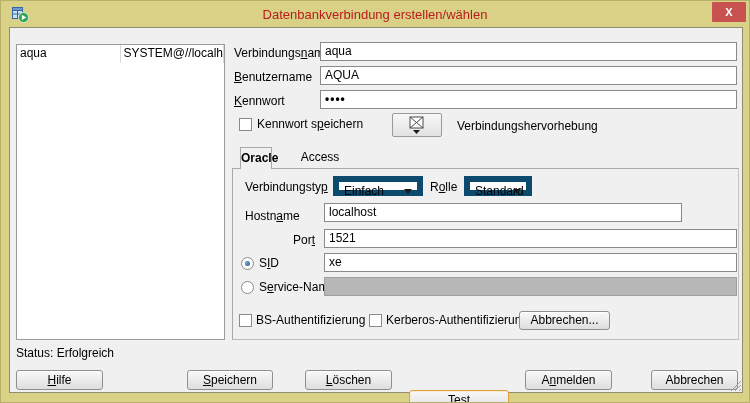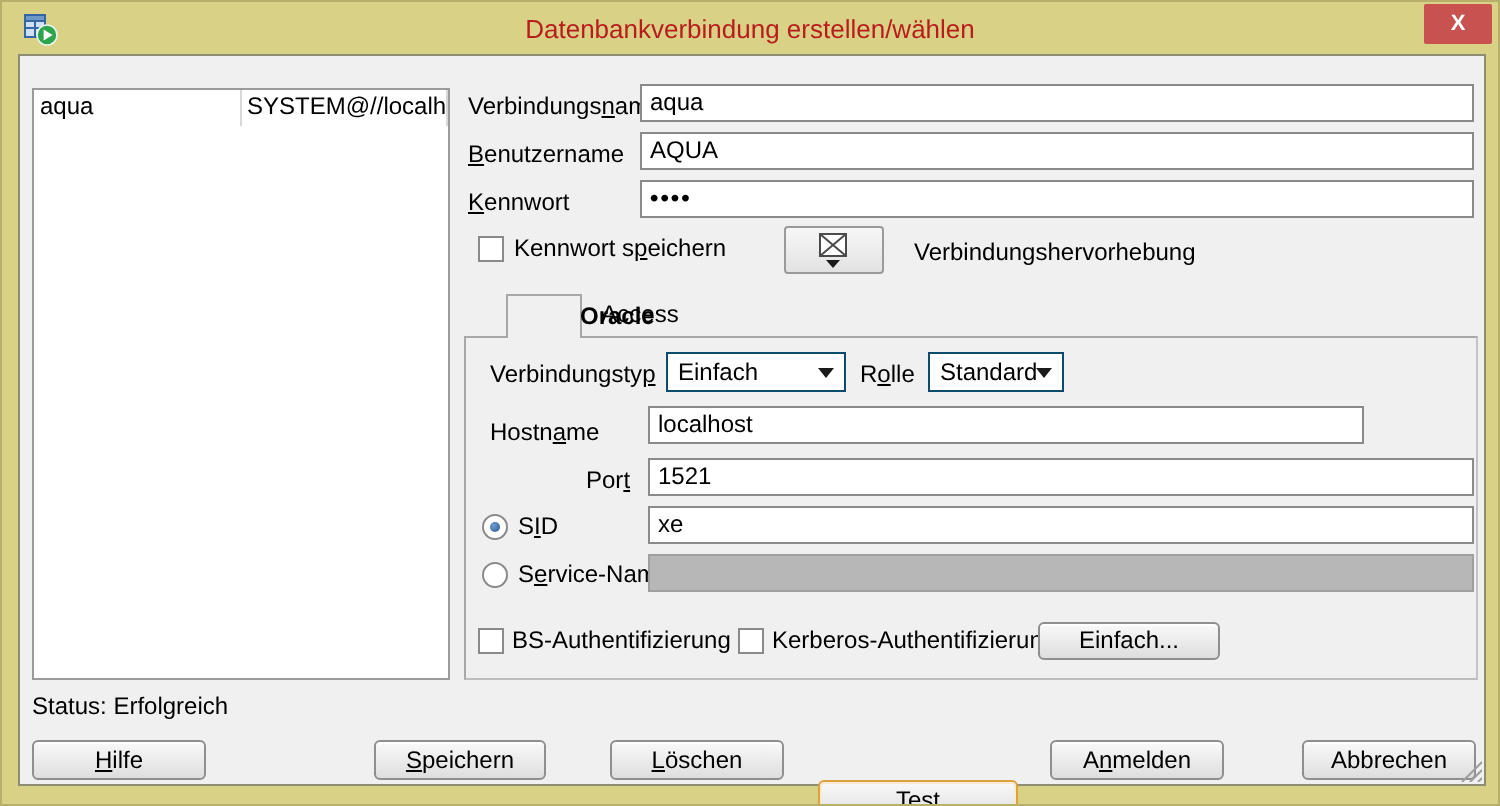--- a/index.html
+++ b/index.html
@@ -34,21 +34,21 @@
   .pw { font-weight:bold; letter-spacing:1px; }
   .flabel { position:absolute; white-space:nowrap; }
   u { text-underline-offset:1px; }
   
   .cb { position:absolute; width:13px; height:13px; background:#fff; border:1px solid #8a8a8a; cursor:pointer; }
   .radio { position:absolute; width:13px; height:13px; background:#fff; border:1px solid #8a8a8a;
            border-radius:50%; cursor:pointer; }
   .radio.sel::after { content:""; position:absolute; left:3px; top:3px; width:5px; height:5px;
            border-radius:50%; background:radial-gradient(circle at 35% 35%, #6f9bd1, #2a5791); }
   
-  .combo { position:absolute; height:20px; background:#fff; border:1px solid #0c4a6e;
+  .combo { position:absolute; height:20px; background:#fff; border:6px solid #0c4a6e;
            line-height:18px; padding:0 18px 0 5px; cursor:pointer; white-space:nowrap; }
   .combo .caret { position:absolute; right:5px; top:7px; width:0; height:0;
            border-left:4px solid transparent; border-right:4px solid transparent;
            border-top:5px solid #1a1a1a; }
   
   .btn { position:absolute; height:20px; border:1px solid #8f8f8f; border-radius:3px;
          background:linear-gradient(#f9f9f9,#dedede); box-shadow:inset 0 1px 0 #fff;
          text-align:center; line-height:18px; font-size:12px; cursor:pointer; }
   .btn.default { border-color:#dca23f; box-shadow:inset 0 0 0 1px #f7ecd2, inset 0 1px 0 #fff;margin-top:20px; }
   
@@ -103,21 +103,21 @@
     <div class="swatch-btn" style="left:382px; top:85px;">
       <svg width="48" height="22" viewBox="0 0 48 22">
         <rect x="17" y="3" width="13" height="11" fill="#ffffff" stroke="#4a4a4a"></rect>
         <line x1="17" y1="3" x2="30" y2="14" stroke="#4a4a4a"></line>
         <line x1="30" y1="3" x2="17" y2="14" stroke="#4a4a4a"></line>
         <path d="M20 16 L27 16 L23.5 20 Z" fill="#1a1a1a"></path>
       </svg>
     </div>
     <div class="flabel" style="left:447px; top:91px;">Verbindungshervorhebung</div>
 
-    <div class="tab active" style="left:243px; width:32px;padding-left:36px;">Oracle</div>
+    <div class="tab active" style="left:230px; width:32px;">Oracle</div>
     <div class="tab" style="left:284px; width:52px;">Access</div>
     <div class="tab-panel"></div>
 
     <div class="flabel" style="left:235px; top:152px;">Verbindungsty<u>p</u></div>
     <div class="combo" style="left:323px; top:148px; width:90px;">
       <span>Einfach</span>
       <span class="caret"></span>
     </div>
     <div class="flabel" style="left:420px; top:152px;">R<u>o</u>lle</div>
     <div class="combo" style="left:454px; top:148px; width:68px;">
@@ -136,21 +136,21 @@
     <div class="field" style="left:314px; top:225px; width:413px;">xe</div>
 
     <div class="radio" style="left:231px; top:253px;"></div>
     <div class="flabel" style="left:249px; top:252px;">S<u>e</u>rvice-Name</div>
     <div class="field disabled" style="left:314px; top:249px; width:413px;"></div>
 
     <div class="cb" style="left:229px; top:286px;"></div>
     <div class="flabel" style="left:246px; top:285px;">BS-Authentifizierung</div>
     <div class="cb" style="left:359px; top:286px;"></div>
     <div class="flabel" style="left:376px; top:285px;">Kerberos-Authentifizierung</div>
-    <div class="btn" style="left:509px; top:283px; width:91px; height:19px; line-height:17px;">Einfach...</div>
+    <div class="btn" style="left:509px; top:283px; width:91px; height:19px; line-height:17px;">Abbrechen...</div>
 
     <div class="status">Status: Erfolgreich</div>
 
     <div class="btn" style="left:6px;   top:342px; width:87px;"><u>H</u>ilfe</div>
     <div class="btn" style="left:177px; top:342px; width:86px;"><u>S</u>peichern</div>
     <div class="btn" style="left:295px; top:342px; width:87px;"><u>L</u>öschen</div>
     <div class="btn default" style="left:399px; top:342px; width:100px;"><u>T</u>est</div>
     <div class="btn" style="left:515px; top:342px; width:87px;">A<u>n</u>melden</div>
     <div class="btn" style="left:641px; top:342px; width:87px;">Abbrechen</div>
 

